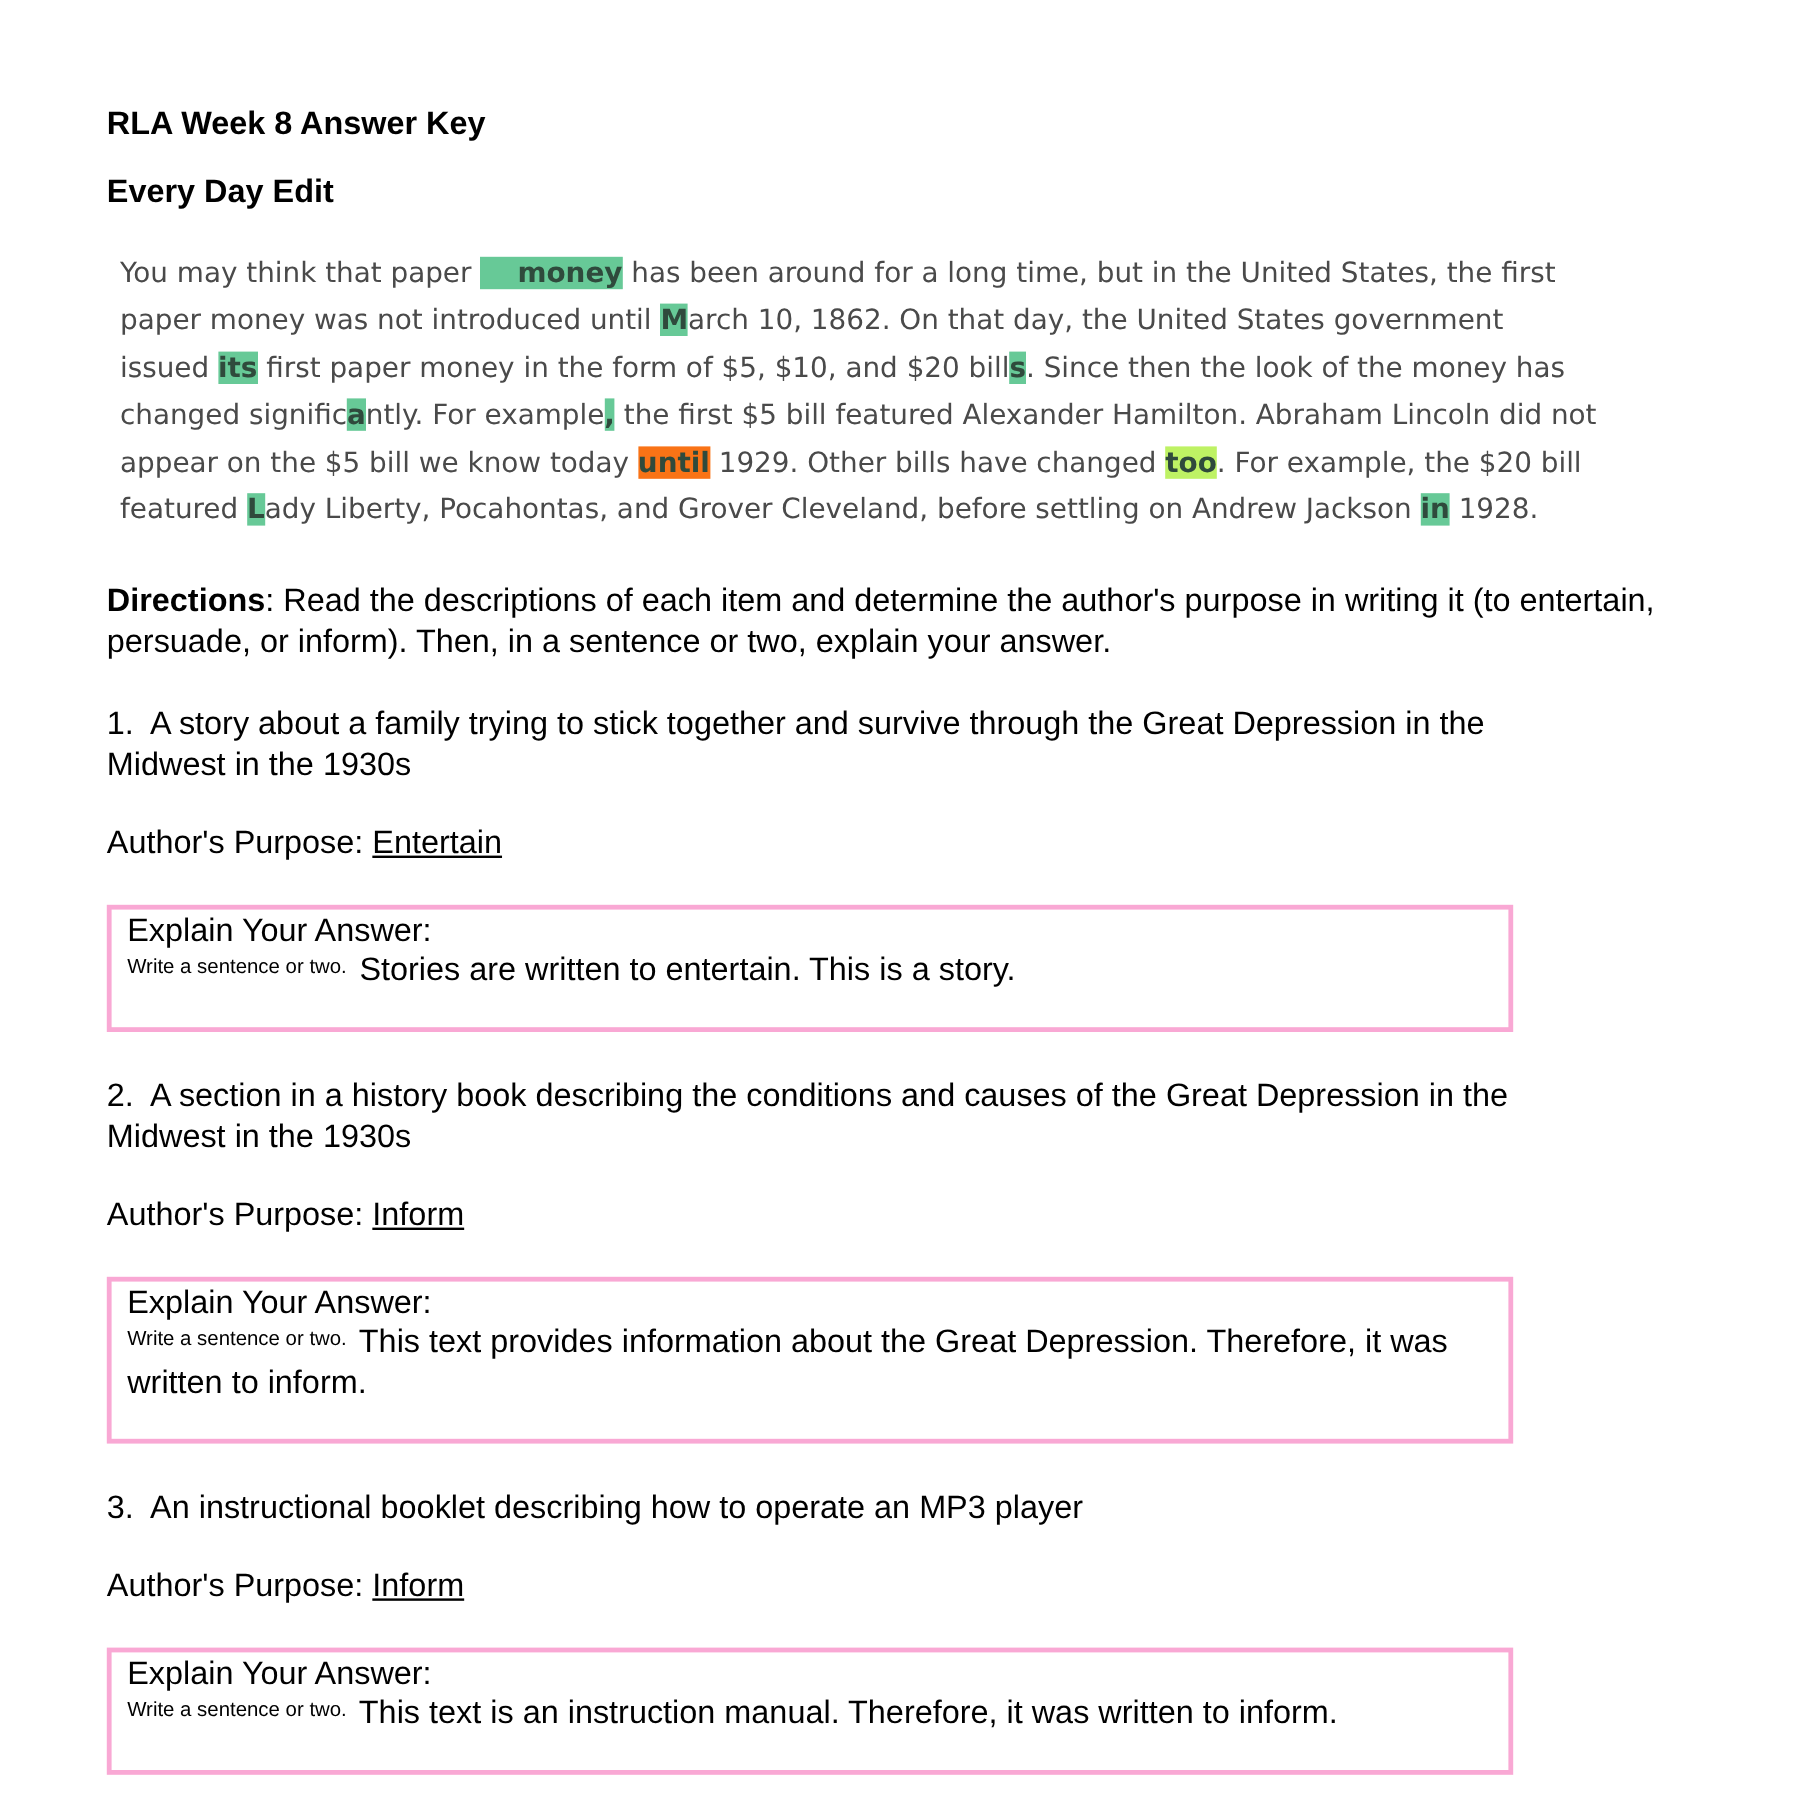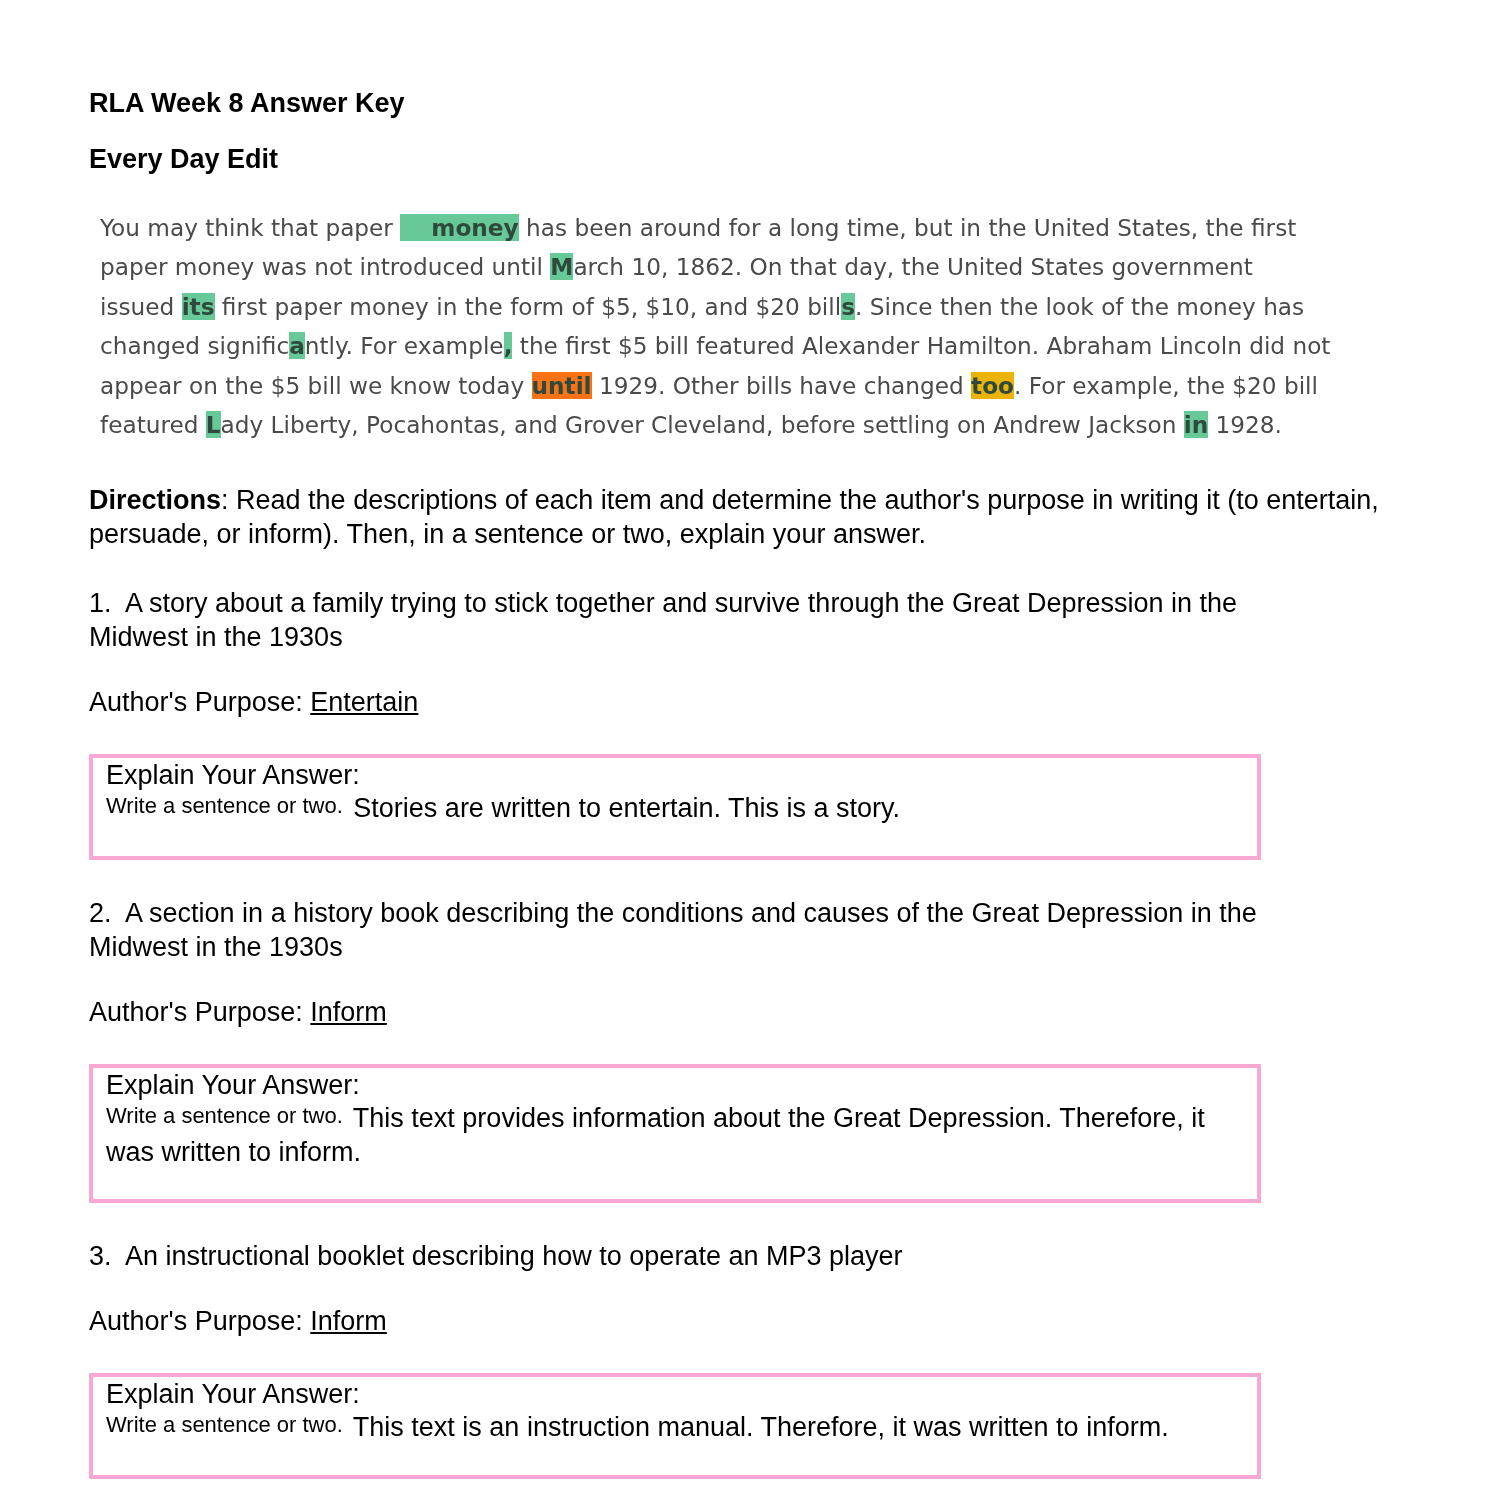--- a/index.html
+++ b/index.html
@@ -14,34 +14,34 @@
     .edit .line { white-space: pre; display: block; height: 39.4px; }
     .hl { background: #67c997; color: #2f4a3c; font-weight: bold; }
     .body-text { font-size: 27px; line-height: 34px; left: 89px; width: 1320px; }
     .dir b { font-weight: bold; }
     .q { font-size: 27px; line-height: 34px; left: 89px; width: 1320px; }
     .purpose { font-size: 27px; left: 89px; }
     .purpose .ans { text-decoration: underline; }
     .box { left: 89px; width: 1172px; border: 4px solid #f9a8d4; box-sizing: border-box; }
     .box .lbl { position: absolute; left: 13px; top: 1px; font-size: 27px; line-height: 32px; }
     .box .txt { position: absolute; left: 13px; top: 33px; right: 12px; font-size: 27px; line-height: 34px; }
-    .box .small { font-size: 22px; vertical-align: top; position: relative; top: -2px; margin-right: 3px; text-align: right; }
+    .box .small { font-size: 17px; vertical-align: top; position: relative; top: -2px; margin-right: 3px; text-align: right; }
   </style>
 </head>
 <body>
 
 <div class="abs h" id="title">RLA Week 8 Answer Key</div>
 <div class="abs h" id="subtitle">Every Day Edit</div>
 
 <div class="abs edit" id="edit">
     <span class="line"><span>You may think that paper </span><span class="hl" style="background: rgb(103, 201, 151); padding-left: 31px;">money</span><span> has been around for a long time, but in the United States, the first</span></span>
     <span class="line"><span>paper money was not introduced until </span><span class="hl" style="background: rgb(103, 201, 151);">M</span><span>arch 10, 1862. On that day, the United States government</span></span>
     <span class="line"><span>issued </span><span class="hl" style="background: rgb(103, 201, 151);">its</span><span> first paper money in the form of $5, $10, and $20 bill</span><span class="hl" style="background: rgb(103, 201, 151);">s</span><span>. Since then the look of the money has</span></span>
     <span class="line"><span>changed signific</span><span class="hl" style="background: rgb(103, 201, 151);">a</span><span>ntly. For example</span><span class="hl" style="background: rgb(103, 201, 151);">,</span><span> the first $5 bill featured Alexander Hamilton. Abraham Lincoln did not</span></span>
-    <span class="line"><span>appear on the $5 bill we know today </span><span class="hl" style="background: #f97316;">until</span><span> 1929. Other bills have changed </span><span class="hl" style="background: #eab308;">too</span><span>. For example, the $20 bill</span></span>
+    <span class="line"><span>appear on the $5 bill we know today </span><span class="hl" style="background: #f97316;">until</span><span> 1929. Other bills have changed </span><span class="hl" style="background: #bef264;">too</span><span>. For example, the $20 bill</span></span>
     <span class="line"><span>featured </span><span class="hl" style="background: rgb(103, 201, 151);">L</span><span>ady Liberty, Pocahontas, and Grover Cleveland, before settling on Andrew Jackson </span><span class="hl" style="background: rgb(103, 201, 151); margin-top: 20px;">in</span><span> 1928.</span></span>
   </div>
 
 <div class="abs body-text dir" style="top:483px;"><b>Directions</b><span>:  Read the descriptions of each item and determine the author's purpose in writing it (to entertain, persuade, or inform).  Then, in a sentence or two, explain your answer.</span></div>
 
 <div class="abs q" style="top:586px; width:1230px;"><span>1.</span>&nbsp; <span>A story about a family trying to stick together and survive through the Great Depression in the Midwest in the 1930s</span></div>
 <div class="abs purpose" style="top:687px;"><span>Author's Purpose: </span><span class="ans">Entertain</span></div>
 <div class="abs box" style="top:754px; height:106px;">
   <div class="lbl">Explain Your Answer:</div>
   <div class="txt"><span class="small">Write a sentence or two.</span> <span>Stories are written to entertain. This is a story.</span></div>

